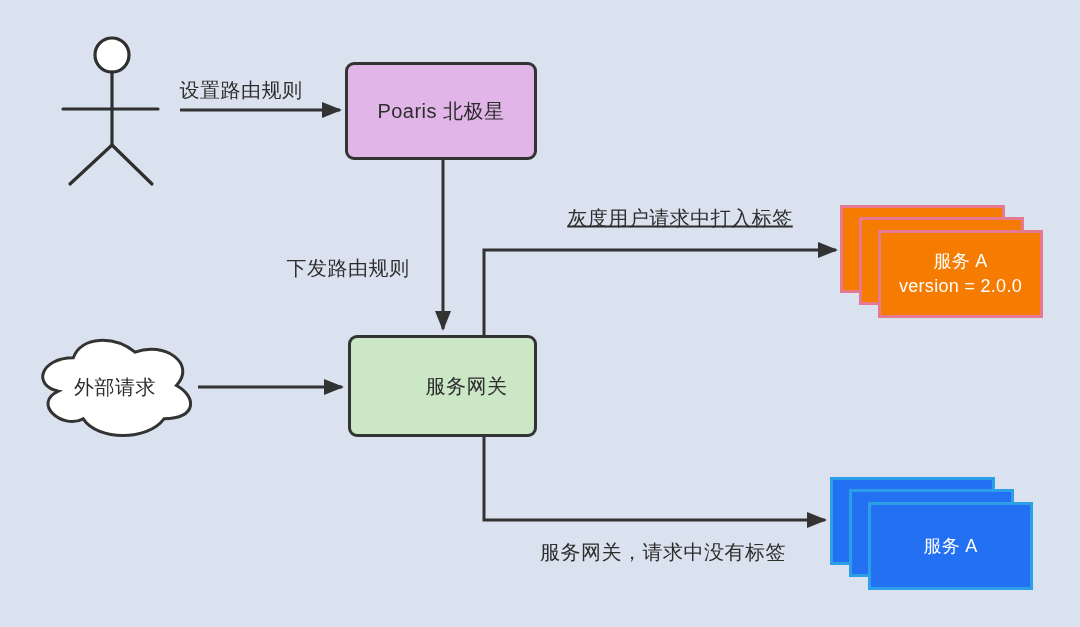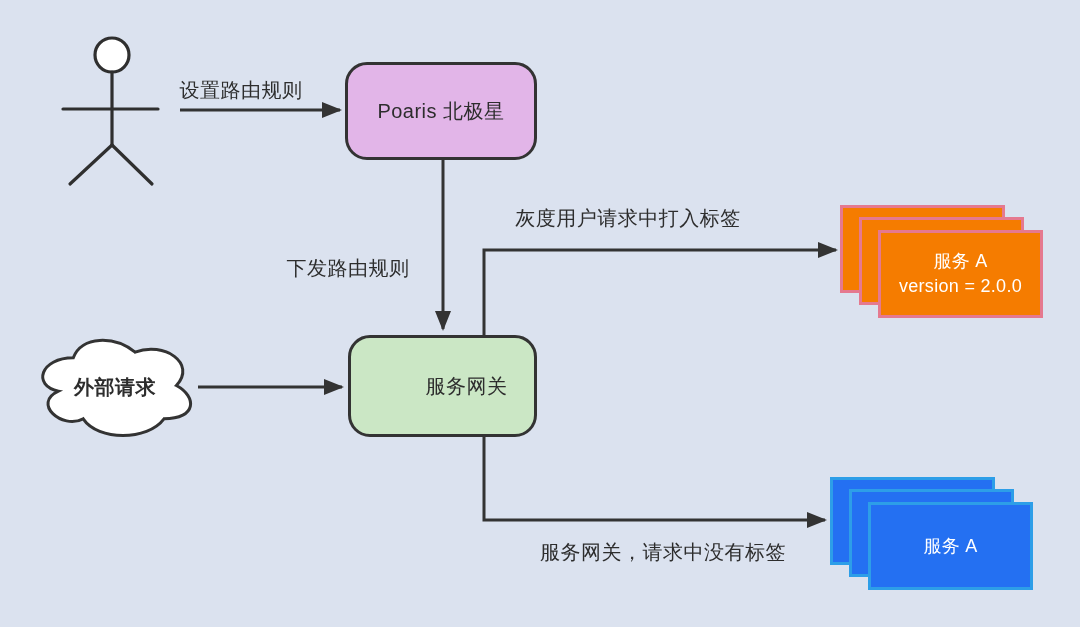--- a/index.html
+++ b/index.html
@@ -4,33 +4,33 @@
 <style>
   html,body{margin:0;padding:0;}
   .stage{
     position:relative;width:1080px;height:627px;overflow:hidden;
     background:#dbe2ef;
     font-family:"Liberation Sans", sans-serif;
   }
   .layer{position:absolute;left:0;top:0;}
   .node{
     position:absolute;display:flex;align-items:center;justify-content:center;
-    border:3px solid #333;border-radius:22px;box-sizing:border-box;
+    border:3px solid #333;border-radius:9px;box-sizing:border-box;
     font-size:20px;font-weight:500;color:#2d2d2d;letter-spacing:0.5px;
   }
   #polaris{left:345px;top:62px;width:192px;height:98px;}
   #gateway{left:348px;top:335px;width:189px;height:102px;}
   .edge-label{
     position:absolute;transform:translate(-50%,-50%);
     font-size:20px;font-weight:500;color:#2d2d2d;
     white-space:nowrap;text-align:center;line-height:27px;letter-spacing:0.5px;
   }
   .cloud-label{
     position:absolute;transform:translate(-50%,-50%);
-    font-size:20px;font-weight:700;color:#2d2d2d;white-space:nowrap;letter-spacing:0.5px;
+    font-size:20px;font-weight:400;color:#2d2d2d;white-space:nowrap;letter-spacing:0.5px;
   }
   .stack{position:absolute;padding-left:20px;}
   .card{
     position:absolute;width:165px;height:88px;box-sizing:border-box;
     border:3px solid;
   }
   .card.front{
     display:flex;flex-direction:column;align-items:center;justify-content:center;
     color:#ffffff;font-size:18px;font-weight:500;line-height:25px;letter-spacing:0.3px;
   }
@@ -82,21 +82,21 @@
   <div class="node" id="gateway" style="background: rgb(203, 231, 197); padding-left: 48px;">
     <span>服务网关</span>
   </div>
 
   <div class="cloud-label" style="left:115px;top:387px;">外部请求</div>
 
   <div class="edge-label" style="left:241px;top:90px;">设置路由规则</div>
 
   <div class="edge-label" style="left:348px;top:268px;">下发路由规则</div>
 
-  <div class="edge-label" style="left:628px;top:218px;">
+  <div class="edge-label" style="left:680px;top:218px;text-decoration:underline;">
     <div>灰度用户请求中打入标签</div>
   </div>
 
   <div class="edge-label" style="left:663px;top:552px;">服务网关，请求中没有标签</div>
 
   <div class="stack" id="stack-gray">
     <div class="card c0" style="background: rgb(245, 124, 0); border-color: rgb(229, 121, 143);"></div>
     <div class="card c1" style="background: rgb(245, 124, 0); border-color: rgb(229, 121, 143);"></div>
     <div class="card c2 front" style="background: rgb(245, 124, 0); border-color: rgb(229, 121, 143);">
       <div>服务 A</div>

